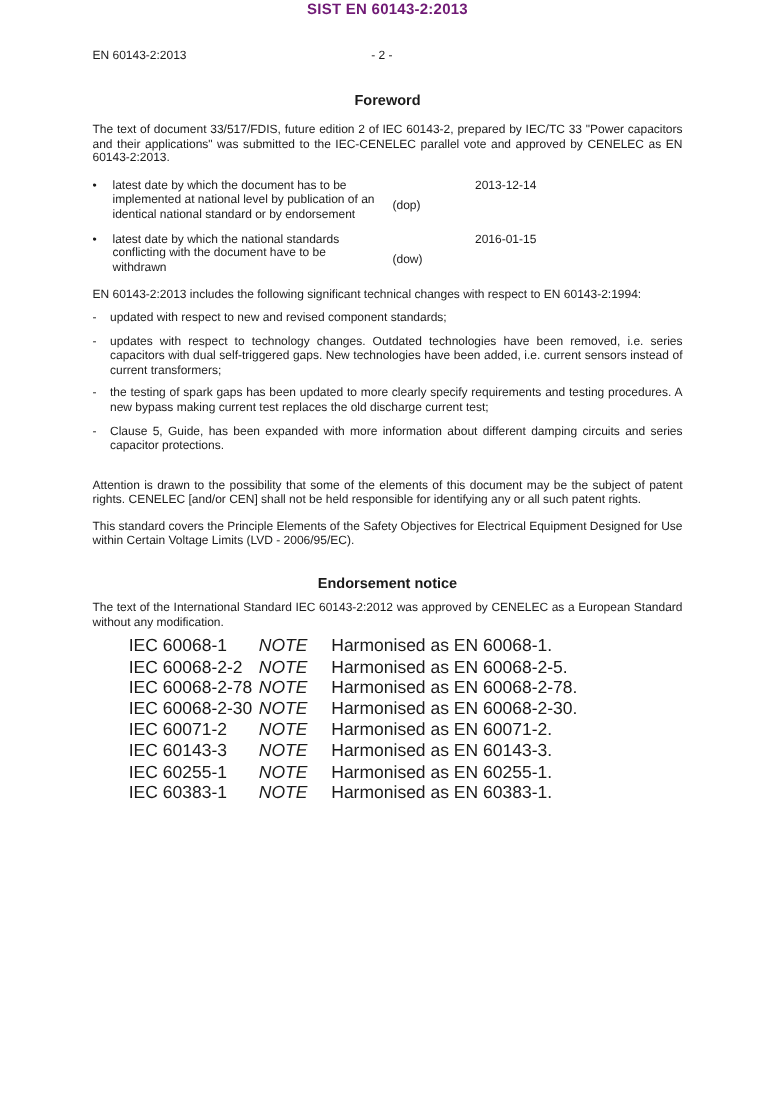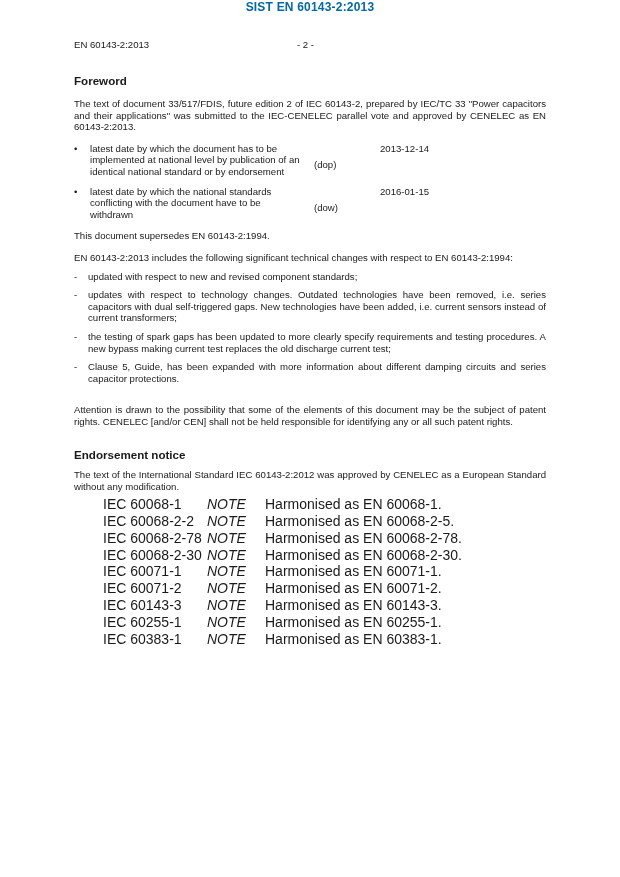--- a/index.html
+++ b/index.html
@@ -3,28 +3,28 @@
 <meta charset="utf-8">
 <style>
   html, body { margin: 0; padding: 0; background: #ffffff; }
   body {
     width: 620px; height: 877px; position: relative; overflow: hidden;
     font-family: "Liberation Sans", sans-serif; color: #1a1a1a;
     font-size: 9.6px; line-height: 11.6px;
   }
   .watermark {
     position: absolute; top: 0; left: 0; width: 620px; text-align: center;
-    font-weight: bold; font-size: 12px; color: #0369a1; letter-spacing: 0.2px;
+    font-weight: bold; font-size: 12px; color: #701a75; letter-spacing: 0.2px;
     line-height: 14px; top: 0px;
   }
   .hdr-left { position: absolute; left: 74px; top: 39px; font-size: 9.6px; }
   .hdr-center { position: absolute; left: 297px; top: 39px; font-size: 9.6px; }
   .content { position: absolute; left: 74px; top: 74px; width: 472px; }
   h2 {
-    margin: 0; font-weight: bold; font-size: 11.6px; line-height: 14px;
+    margin: 0; text-align: center; font-weight: bold; font-size: 11.6px; line-height: 14px;
   }
   p { margin: 0; text-align: justify; }
   .bullet-row { position: relative; display: flex; }
   .bullet-row .dot { width: 16px; flex: none; padding-left: 0; }
   .bullet-row .btxt { width: 210px; flex: none; }
   .bullet-row .code { width: 66px; flex: none; margin-left: 14px; margin-top: 16px; }
   .bullet-row .date { flex: none; }
   .dash-row { display: flex; }
   .dash-row .dash { width: 14px; flex: none; }
   .dash-row .dtxt { flex: 1; text-align: justify; }
@@ -56,21 +56,20 @@
     <span class="date">2013-12-14</span>
   </div>
 
   <div style="margin-top:8px" class="bullet-row">
     <span class="dot">•</span>
     <span class="btxt">latest date by which the national standards conflicting with the document have to be withdrawn</span>
     <span class="code">(dow)</span>
     <span class="date">2016-01-15</span>
   </div>
 
-  <p style="margin-top:10px">This document supersedes EN 60143-2:1994.</p>
 
   <p style="margin-top:10px">EN 60143-2:2013 includes the following significant technical changes with respect to EN 60143-2:1994:</p>
 
   <div style="margin-top:7px" class="dash-row">
     <span class="dash">-</span>
     <span class="dtxt">updated with respect to new and revised component standards;</span>
   </div>
   <div style="margin-top:7px" class="dash-row">
     <span class="dash">-</span>
     <span class="dtxt">updates with respect to technology changes. Outdated technologies have been removed, i.e. series capacitors with dual self-triggered gaps. New technologies have been added, i.e. current sensors instead of current transformers;</span>
@@ -79,20 +78,21 @@
     <span class="dash">-</span>
     <span class="dtxt">the testing of spark gaps has been updated to more clearly specify requirements and testing procedures. A new bypass making current test replaces the old discharge current test;</span>
   </div>
   <div style="margin-top:7px" class="dash-row">
     <span class="dash">-</span>
     <span class="dtxt">Clause 5, Guide, has been expanded with more information about different damping circuits and series capacitor protections.</span>
   </div>
 
   <p style="margin-top:20px">Attention is drawn to the possibility that some of the elements of this document may be the subject of patent rights. CENELEC [and/or CEN] shall not be held responsible for identifying any or all such patent rights.</p>
 
+  <p style="margin-top:10px">This standard covers the Principle Elements of the Safety Objectives for Electrical Equipment Designed for Use within Certain Voltage Limits (LVD - 2006/95/EC).</p>
 
   <h2 style="margin-top:21px">Endorsement notice</h2>
 
   <p style="margin-top:7px">The text of the International Standard IEC 60143-2:2012 was approved by CENELEC as a European Standard without any modification.</p>
 
 
   <table class="notes" style="margin-top:4px">
     <tbody>
       <tr>
         <td class="c1">IEC 60068-1</td>
@@ -108,25 +108,20 @@
         <td class="c1">IEC 60068-2-78</td>
         <td class="c2">NOTE</td>
         <td>Harmonised as EN 60068-2-78.</td>
       </tr>
       <tr>
         <td class="c1">IEC 60068-2-30</td>
         <td class="c2">NOTE</td>
         <td>Harmonised as EN 60068-2-30.</td>
       </tr>
       <tr>
-        <td class="c1">IEC 60071-1</td>
-        <td class="c2">NOTE</td>
-        <td>Harmonised as EN 60071-1.</td>
-      </tr>
-      <tr>
         <td class="c1">IEC 60071-2</td>
         <td class="c2">NOTE</td>
         <td>Harmonised as EN 60071-2.</td>
       </tr>
       <tr>
         <td class="c1">IEC 60143-3</td>
         <td class="c2">NOTE</td>
         <td>Harmonised as EN 60143-3.</td>
       </tr>
       <tr>

